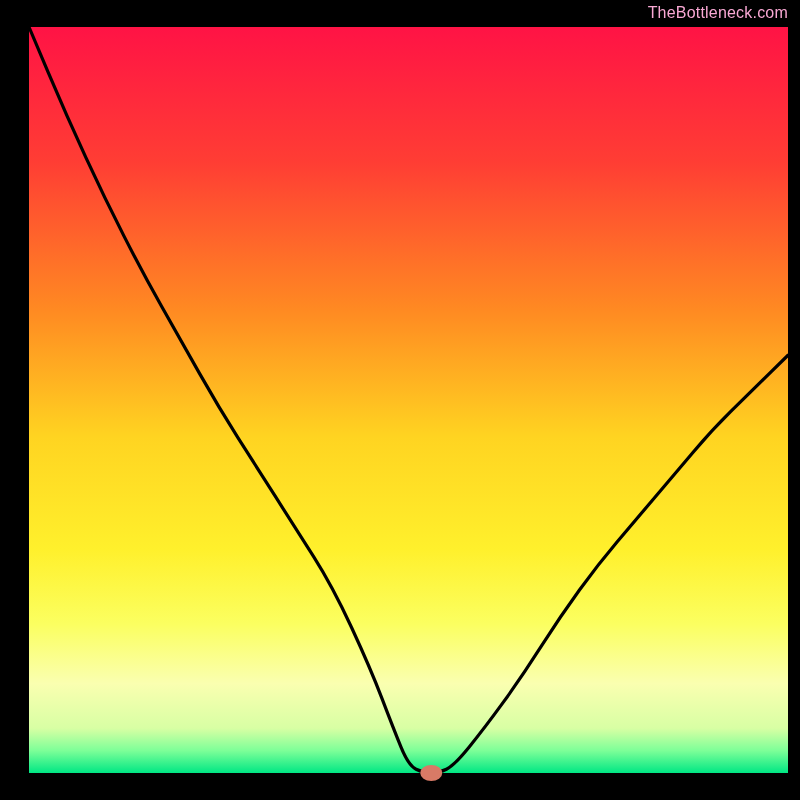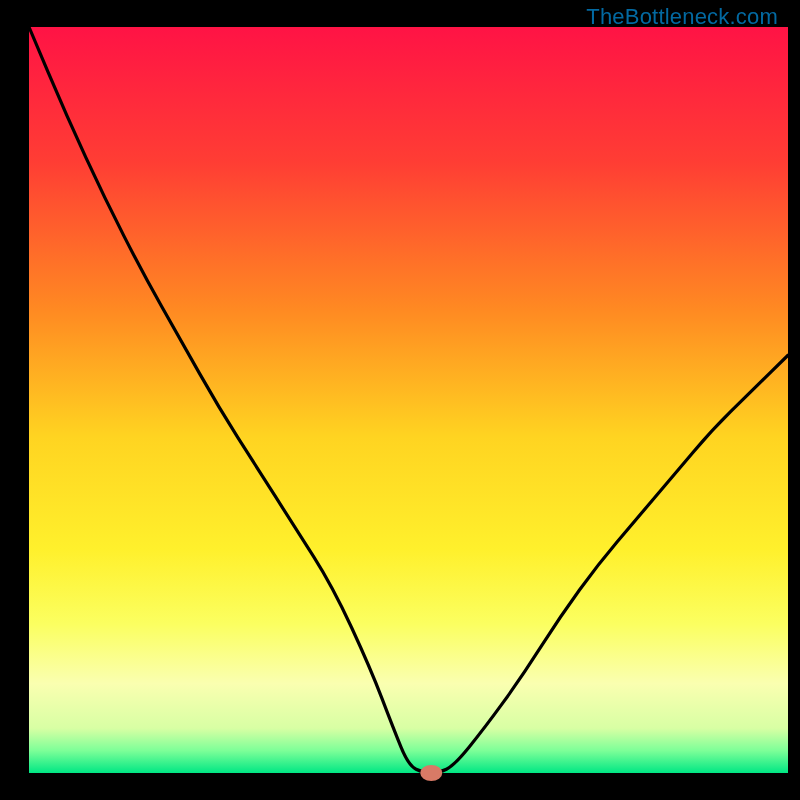--- a/index.html
+++ b/index.html
@@ -13,24 +13,24 @@
   }
   .frame {
     position: relative;
     width: 800px;
     height: 800px;
     background: #000;
   }
   .watermark {
     position: absolute;
     top: 4px;
-    right: 22px;
-    font-size: 22px;
+    right: 12px;
+    font-size: 16px;
     font-weight: 500;
-    color: #0369a1;
+    color: #f9a8d4;
     letter-spacing: 0.2px;
     z-index: 5;
   }
   svg {
     position: absolute;
     top: 0;
     left: 0;
   }
 </style>
 </head>

